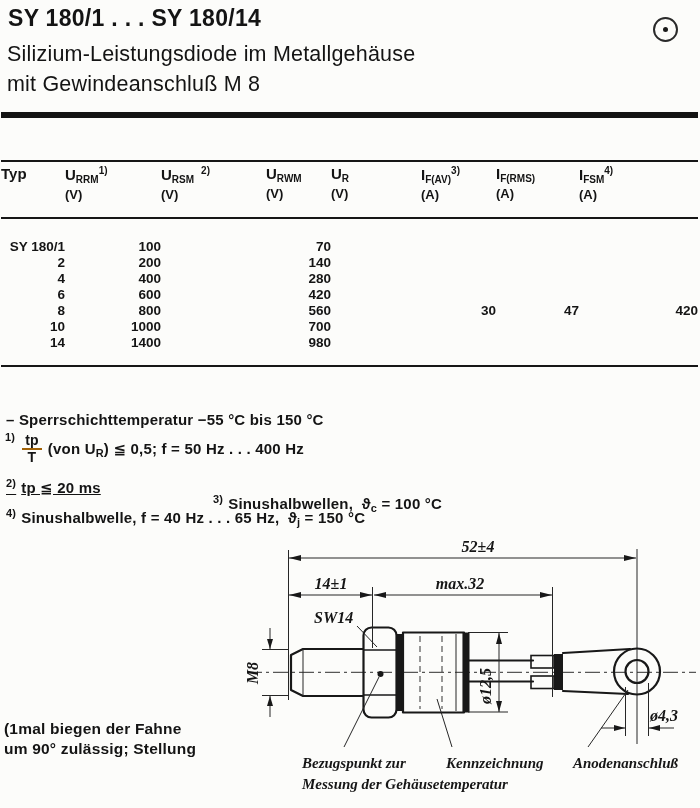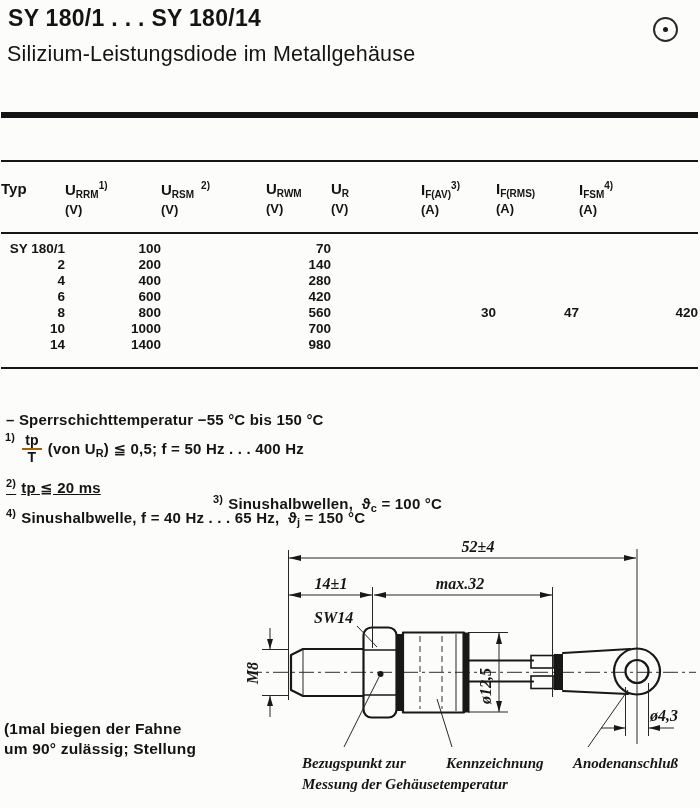--- a/index.html
+++ b/index.html
@@ -12,33 +12,33 @@
   
   .title{left:8px;top:5px;font-size:23px;font-weight:700;letter-spacing:.3px;}
   .subtitle{left:7px;top:39px;font-size:21.5px;font-weight:400;line-height:30px;letter-spacing:.2px;}
   .logo{left:653px;top:17px;width:21px;height:21px;border:2px solid #2a2a2a;border-radius:50%;}
   .logo::after{content:"";position:absolute;left:8px;top:8px;width:5px;height:5px;background:#1a1a1a;border-radius:50%;}
   .thickrule{left:1px;top:112px;width:697px;height:6px;background:#131313;}
   
   table.spec{position:absolute;left:1px;top:160px;width:697px;table-layout:fixed;
     border-collapse:collapse;border-top:2px solid #161616;border-bottom:2px solid #161616;}
   table.spec th{border-bottom:2px solid #161616;text-align:left;vertical-align:top;
-    padding:18px 0 15px 0;font-weight:700;white-space:nowrap;}
+    padding:3px 0 15px 0;font-weight:700;white-space:nowrap;}
   .sym{font-size:15px;}
   .sym sub{font-size:10px;vertical-align:-3px;letter-spacing:0;}
   .hsup{font-size:10px;vertical-align:6px;}
   .hsup.gap{margin-left:7px;}
   .unit{font-size:13px;margin-top:2px;}
   th.c2{padding-left:54px;} th.c3{padding-left:30px;} th.c4{padding-left:33px;}
   th.c5{padding-left:53px;} th.c6{padding-left:33px;} th.c7{padding-left:52px;} th.c8{padding-left:35px;}
   th.c1{padding-left:8px;font-size:15px;}
   table.spec td{font-size:13.5px;font-weight:700;height:16px;line-height:16px;padding:0;text-align:right;}
   td.c1{padding-right:2px;} td.c2{padding-right:3px;} td.c4{padding-right:3px;}
   td.c6{padding-right:3px;} td.c7{padding-right:2px;} td.c8{padding-right:57px;}
-  tbody tr:first-child td{padding-top:7px;}
+  tbody tr:first-child td{padding-top:20px;}
   tbody tr:last-child td{padding-bottom:14px;}
   
   .note{font-size:15px;font-weight:700;letter-spacing:.2px;white-space:nowrap;}
   .n-temp{left:6px;top:411px;}
   .n-fn1{left:5px;top:433px;display:flex;align-items:center;}
   .n-fn2{left:6px;top:477px;text-decoration:underline;}
   .n-fn3{left:213px;top:493px;}
   .n-fn4{left:6px;top:507px;}
   .fnm{font-size:11px;vertical-align:6px;margin-right:5px;}
   .n-fn1 .fnm{align-self:flex-start;margin-top:-2px;}
@@ -59,20 +59,21 @@
   text.dim{font:italic 700 16px "Liberation Serif","DejaVu Serif",serif;fill:#161616;}
   text.lbl{font:italic 700 15px "Liberation Serif","DejaVu Serif",serif;fill:#161616;}
 </style>
 </head>
 <body>
 
 <div class="abs title">SY 180/1 . . . SY 180/14</div>
 <div class="abs logo"></div>
 <div class="abs subtitle">
   <div>Silizium-Leistungsdiode im Metallgehäuse</div>
+  <div>mit Gewindeanschluß M 8</div>
 </div>
 <div class="abs thickrule"></div>
 
 <table class="spec">
   <colgroup>
     <col style="width:64px">
       <col style="width:96px">
       <col style="width:105px">
       <col style="width:65px">
     <col style="width:90px">

